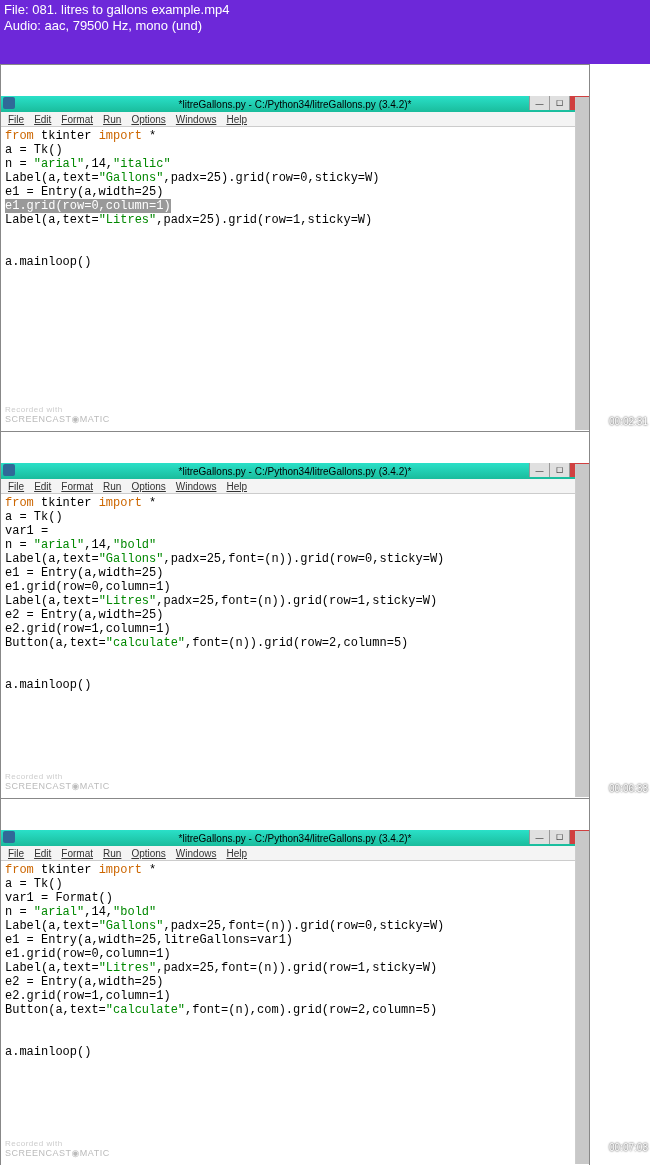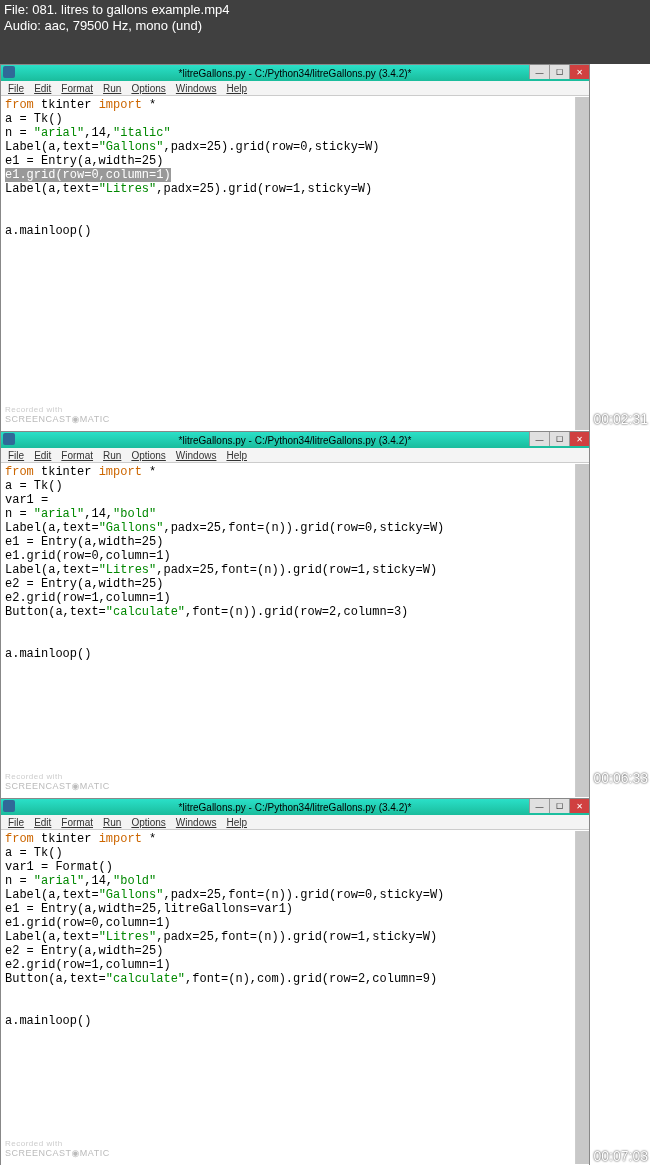--- a/index.html
+++ b/index.html
@@ -6,21 +6,21 @@
 body {
   width: 650px;
   height: 1165px;
   background: #fff;
   font-family: Arial, sans-serif;
   font-size: 11px;
   overflow: hidden;
   position: relative;
 }
 .header-blue {
-  background: #404040;
+  background: #6d28d9;
   color: #fff;
   padding: 2px 4px;
   font-family: Arial, sans-serif;
   font-size: 13px;
   line-height: 16px;
   height: 64px;
 }
 .idle-window {
   position: relative;
   width: 590px;
@@ -28,20 +28,21 @@
 }
 .titlebar {
   background: #1abc9c;
   background: linear-gradient(#2ae0c8, #1abc9c);
   height: 16px;
   display: flex;
   align-items: center;
   justify-content: center;
   position: relative;
   font-size: 10px;
+  margin-top: 31px;
 }
 .titlebar .icon-py {
   position: absolute;
   left: 2px;
   top: 1px;
   width: 12px;
   height: 12px;
   background: #306998;
   border-radius: 2px;
 }
@@ -112,21 +113,21 @@
   letter-spacing: 0.5px;
 }
 .watermark .recw {
   font-size: 8px;
   color: #ccc;
 }
 .timestamp {
   position: absolute;
   right: 2px;
   color: #fff;
-  font-size: 14px;
+  font-size: 10px;
   font-family: Arial, sans-serif;
   text-shadow: 0 0 2px #000;
 }
 .pane-bg {
   position: absolute;
   left: 0;
   width: 650px;
   background: #fff;
 }
 .right-strip {
@@ -265,34 +266,34 @@
   <div class="editor" style="height:335px"><span class="kw-orange">from</span><span> tkinter </span><span class="kw-orange">import</span><span> *</span>
 <span>a = Tk()</span>
 <span>var1 = </span>
 <span>n = </span><span class="kw-green">"arial"</span><span>,14,</span><span class="kw-green">"bold"</span>
 <span>Label(a,text=</span><span class="kw-green">"Gallons"</span><span>,padx=25,font=(n)).grid(row=0,sticky=W)</span>
 <span>e1 = Entry(a,width=25)</span>
 <span>e1.grid(row=0,column=1)</span>
 <span>Label(a,text=</span><span class="kw-green">"Litres"</span><span>,padx=25,font=(n)).grid(row=1,sticky=W)</span>
 <span>e2 = Entry(a,width=25)</span>
 <span>e2.grid(row=1,column=1)</span>
-<span>Button(a,text=</span><span class="kw-green">"calculate"</span><span>,font=(n)).grid(row=2,column=3)</span>
+<span>Button(a,text=</span><span class="kw-green">"calculate"</span><span>,font=(n)).grid(row=2,column=5)</span>
 
 
 <span>a.mainloop()</span>
 </div>
   <div class="scroll-track-v">
     <div class="scroll-thumb" style="height:100%"></div>
   </div>
   <div class="watermark">
     <div class="recw">Recorded with</div>
     <div>SCREENCAST◉MATIC</div>
   </div>
 </div>
-<span class="timestamp" style="bottom:12px">00:06:33</span>
+<span class="timestamp" style="bottom:4px">00:06:33</span>
 </div>
 
 <div class="pane-bg" style="top:798px;height:367px">
 <div class="idle-window" style="height:367px">
   <div class="titlebar">
     <span class="icon-py"></span>
     <span class="titlebar-text">*litreGallons.py - C:/Python34/litreGallons.py (3.4.2)*</span>
     <div class="win-btns">
       <div class="win-btn">—</div>
       <div class="win-btn">☐</div>
@@ -311,27 +312,27 @@
   <div class="editor" style="height:335px"><span class="kw-orange">from</span><span> tkinter </span><span class="kw-orange">import</span><span> *</span>
 <span>a = Tk()</span>
 <span>var1 = Format()</span>
 <span>n = </span><span class="kw-green">"arial"</span><span>,14,</span><span class="kw-green">"bold"</span>
 <span>Label(a,text=</span><span class="kw-green">"Gallons"</span><span>,padx=25,font=(n)).grid(row=0,sticky=W)</span>
 <span>e1 = Entry(a,width=25,litreGallons=var1)</span>
 <span>e1.grid(row=0,column=1)</span>
 <span>Label(a,text=</span><span class="kw-green">"Litres"</span><span>,padx=25,font=(n)).grid(row=1,sticky=W)</span>
 <span>e2 = Entry(a,width=25)</span>
 <span>e2.grid(row=1,column=1)</span>
-<span>Button(a,text=</span><span class="kw-green">"calculate"</span><span>,font=(n),com).grid(row=2,column=9)</span>
+<span>Button(a,text=</span><span class="kw-green">"calculate"</span><span>,font=(n),com).grid(row=2,column=5)</span>
 
 
 <span>a.mainloop()</span>
 </div>
   <div class="scroll-track-v">
     <div class="scroll-thumb" style="height:100%"></div>
   </div>
   <div class="watermark">
     <div class="recw">Recorded with</div>
     <div>SCREENCAST◉MATIC</div>
   </div>
 </div>
-<span class="timestamp" style="bottom:1px">00:07:03</span>
+<span class="timestamp" style="bottom:12px">00:07:03</span>
 </div>
 
 </body></html>

